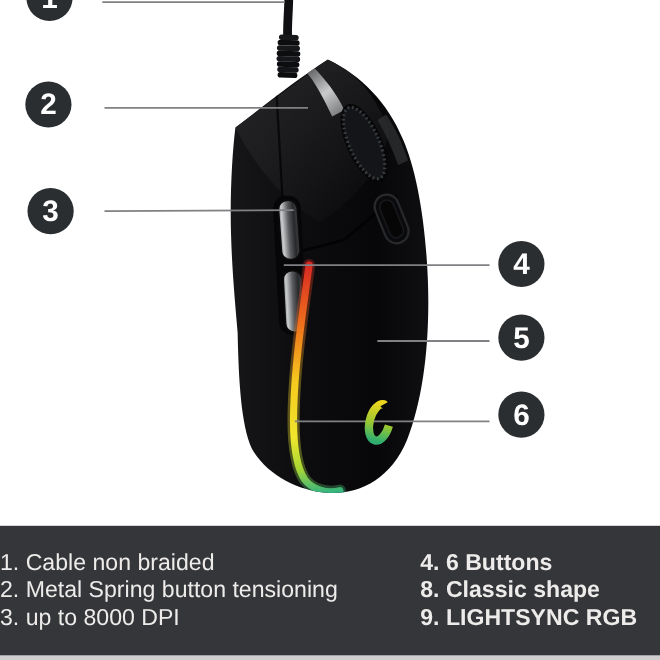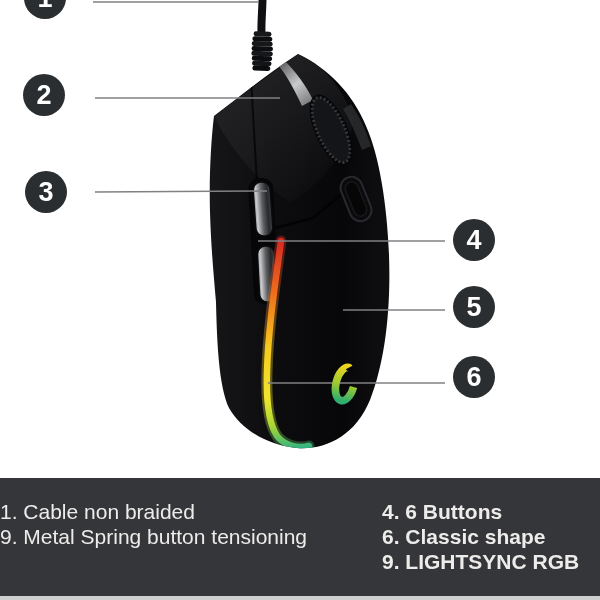--- a/index.html
+++ b/index.html
@@ -165,22 +165,23 @@
   <div class="callout" style="left:453px;top:286px;">
       <span>5</span>
     </div>
   <div class="callout" style="left:453px;top:356px;">
       <span>6</span>
     </div>
 
   <div class="legend">
     <div class="legend-col left">
       <div>1. Cable non braided</div>
-      <div>9. Metal Spring button tensioning</div>
+      <div>2. Metal Spring button tensioning</div>
+      <div>3. up to 8000 DPI</div>
     </div>
     <div class="legend-col right">
       <div>4. 6 Buttons</div>
-      <div>6. Classic shape</div>
+      <div>8. Classic shape</div>
       <div>9. LIGHTSYNC RGB</div>
     </div>
   </div>
   <div class="bottom-strip"></div>
 </div>
 
 </body></html>

